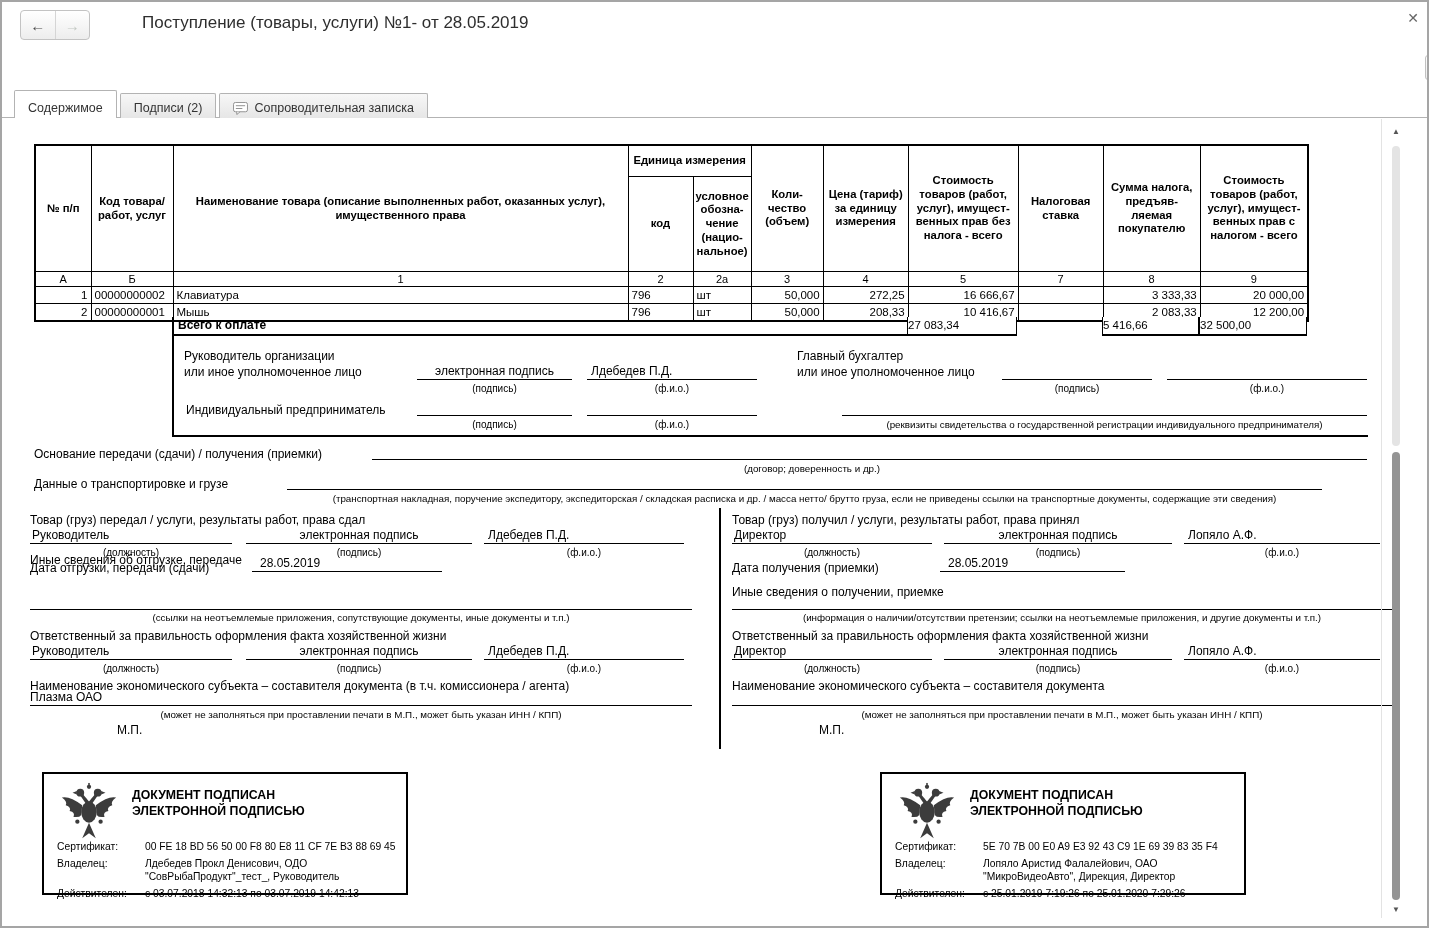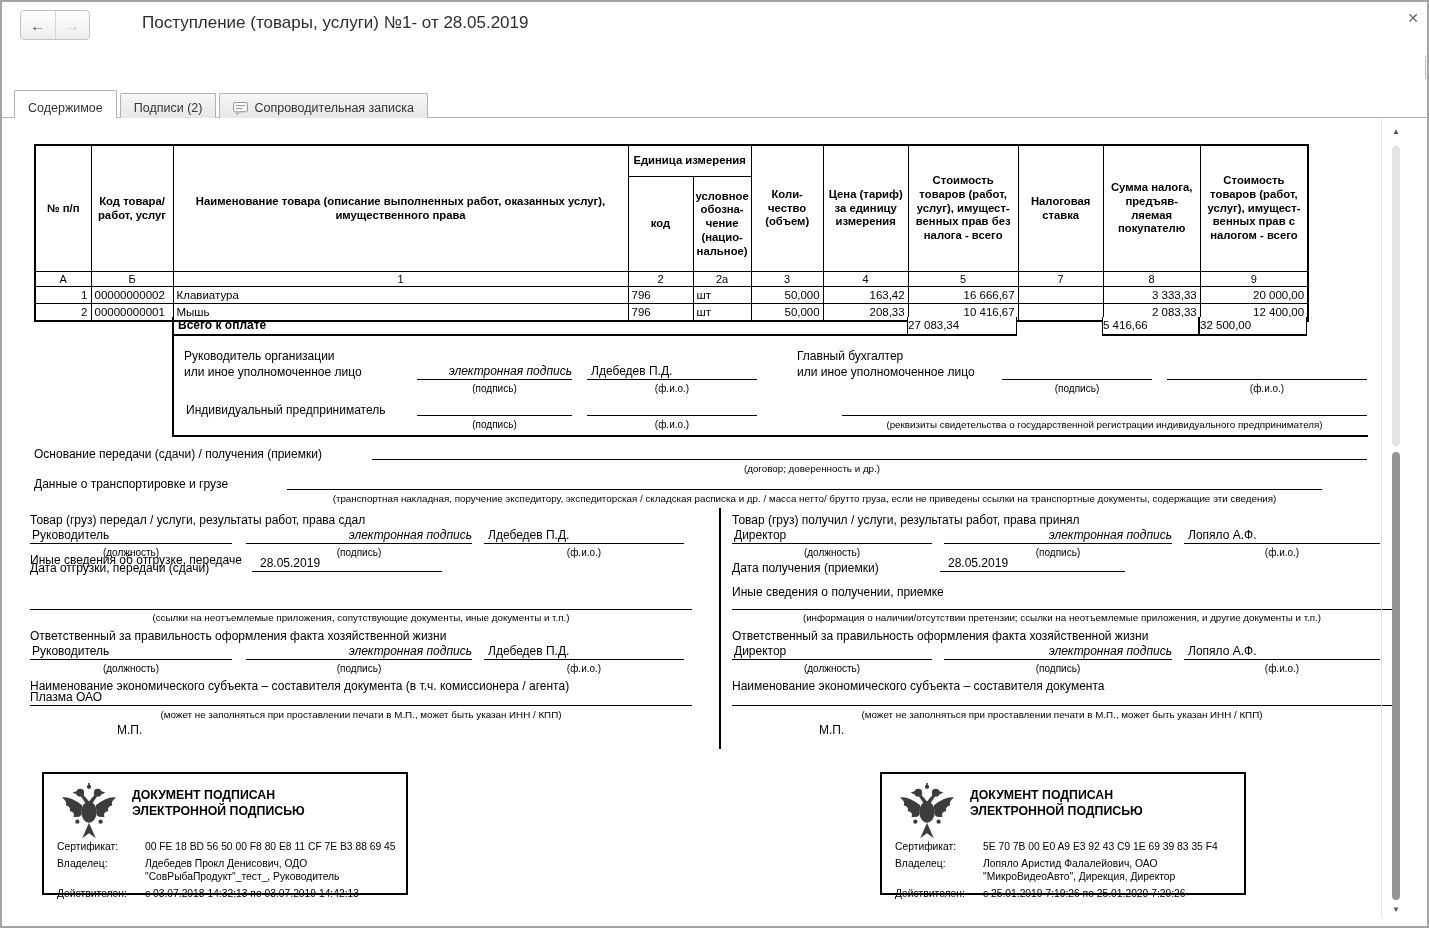--- a/index.html
+++ b/index.html
@@ -3,21 +3,21 @@
 <meta charset="utf-8">
 <style>
   html,body{margin:0;padding:0;background:#ffffff;}
   body{font-family:"Liberation Sans","DejaVu Sans",sans-serif;color:#000;}
   .window{position:relative;width:1429px;height:928px;background:#fff;border:2px solid #a5a5a5;box-sizing:border-box;overflow:hidden;}
   .a{position:absolute;}
   .t{font-size:12px;line-height:16px;white-space:nowrap;}
   .cap{font-size:9.8px;line-height:12px;text-align:center;white-space:nowrap;}
   .capL{font-size:10px;line-height:12px;text-align:center;white-space:nowrap;}
   .ul{border-bottom:1px solid #000;height:16px;box-sizing:border-box;font-size:12px;line-height:15px;white-space:nowrap;overflow:hidden;}
-  .it{font-style:italic;text-align:right;}
+  .it{text-align:center;}
   
   .navgroup{position:absolute;left:18px;top:8px;width:68px;height:28px;border:1px solid #c3c3c3;border-radius:4px;background:linear-gradient(#ffffff,#ededed);display:flex;}
   .navbtn{flex:1;border:none;background:transparent;font-size:15px;cursor:pointer;padding:0;}
   .navbtn.backb{border-right:1px solid #d5d5d5;color:#4a4a4a;}
   .navbtn.fwdb{color:#c2c8c2;}
   .pagetitle{position:absolute;left:140px;top:7px;font-size:17px;line-height:28px;color:#2e2e2e;white-space:nowrap;}
   .closex{position:absolute;right:8px;top:8px;font-size:14px;color:#666;cursor:pointer;line-height:16px;}
   .morebtn{position:absolute;left:1423px;top:53px;width:61px;height:25px;border:1px solid #c0c0c0;border-radius:3px;background:linear-gradient(#fdfdfd,#ededed);font-size:12.5px;color:#333;cursor:pointer;font-family:Liberation Mono, monospace;}
   .morebtn .caret{font-size:9px;color:#555;margin-left:3px;}
   
@@ -123,38 +123,38 @@
       <td class="ix">8</td>
       <td class="ix">9</td>
     </tr>
     <tr>
       <td class="r">1</td>
       <td>00000000002</td>
       <td>Клавиатура</td>
       <td>796</td>
       <td>шт</td>
       <td class="r">50,000</td>
-      <td class="r">163,42</td>
+      <td class="r">272,25</td>
       <td class="r">16 666,67</td>
       <td></td>
       <td class="r">3 333,33</td>
       <td class="r">20 000,00</td>
     </tr>
     <tr>
       <td class="r">2</td>
       <td>00000000001</td>
       <td>Мышь</td>
       <td>796</td>
       <td>шт</td>
       <td class="r">50,000</td>
       <td class="r">208,33</td>
       <td class="r">10 416,67</td>
       <td></td>
       <td class="r">2 083,33</td>
-      <td class="r">12 400,00</td>
+      <td class="r">12 200,00</td>
     </tr>
   </tbody>
     </table>
 
   <div class="tlabel" style="left:170px;top:315px;width:735px;">Всего к оплате</div>
   <div class="tbox" style="left:905px;top:315px;width:110px;">27 083,34</div>
   <div class="tbox" style="left:1100px;top:315px;width:97px;">5 416,66</div>
   <div class="tbox" style="left:1197px;top:315px;width:108px;">32 500,00</div>
 
   <div class="a" style="left:170px;top:334px;height:100px;border-left:2px solid #000;"></div>

